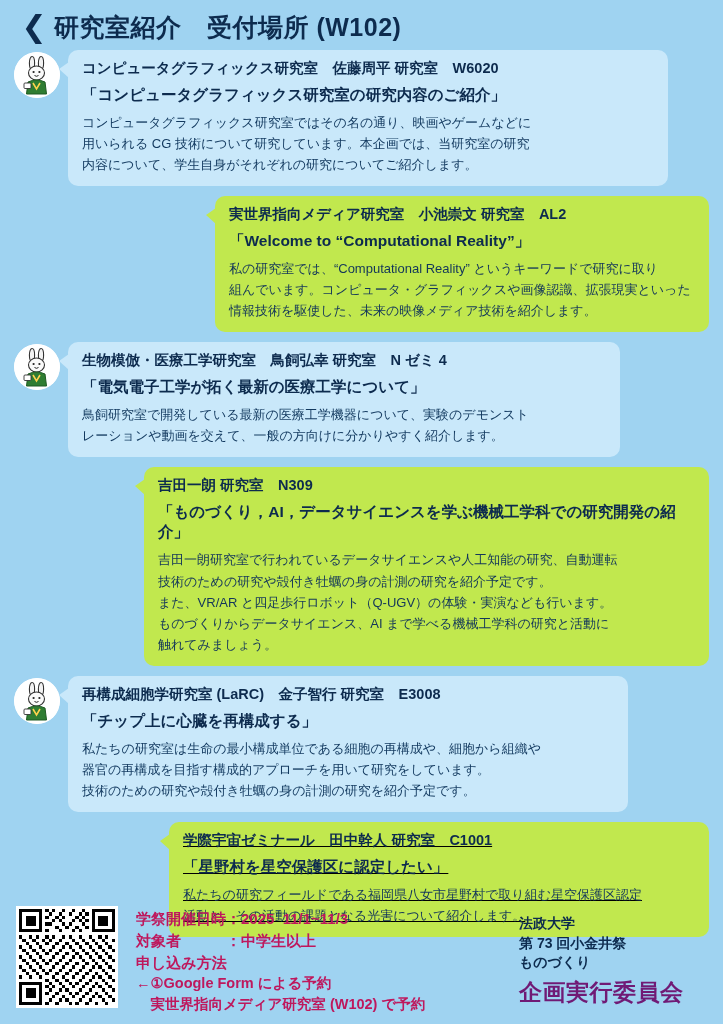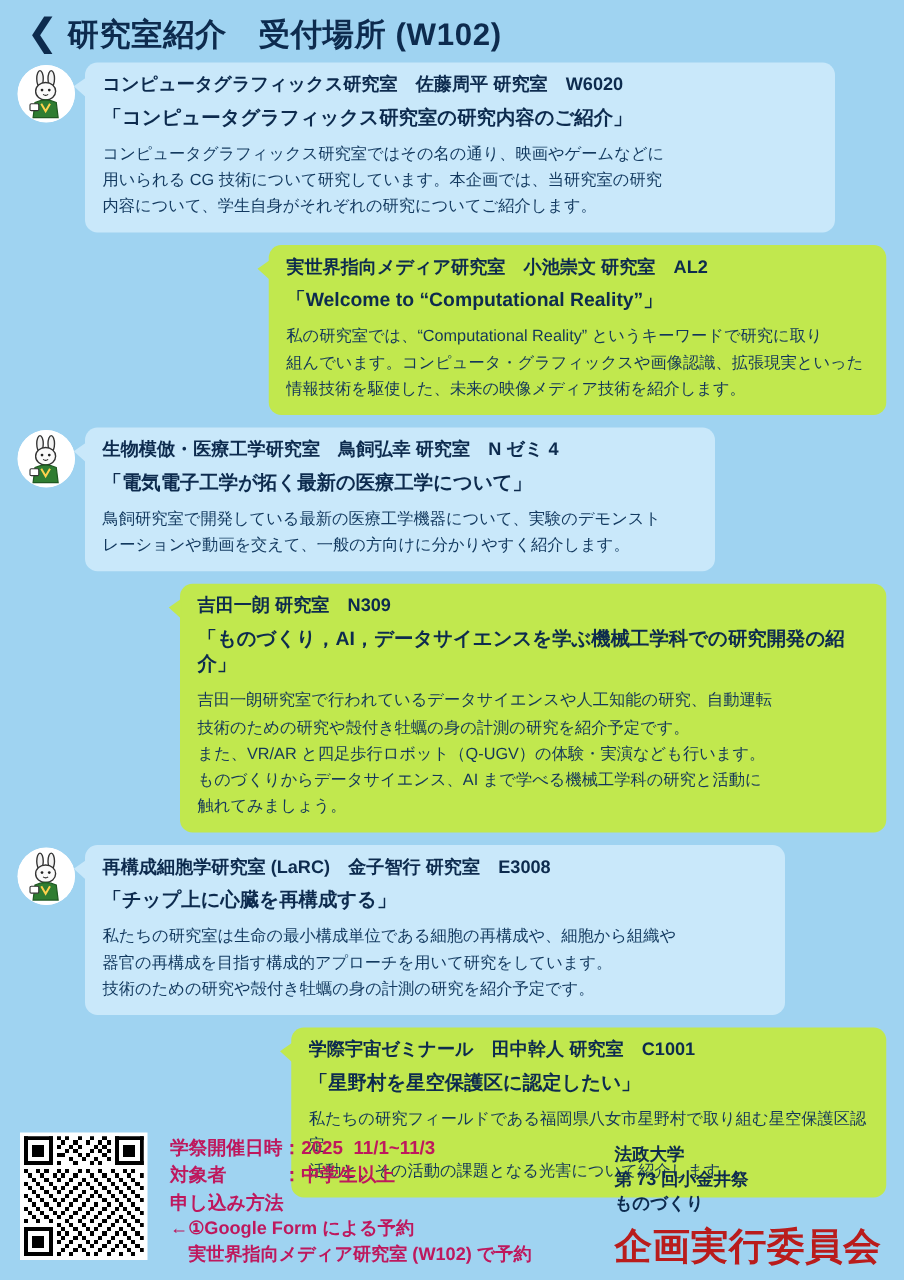--- a/index.html
+++ b/index.html
@@ -115,24 +115,24 @@
     line-height: 1.62;
     white-space: pre-wrap;
   }
   .bubble.green .lab-line,
   .bubble.green .talk-title { color: #0d2b4e; }
   .bubble.green .desc { color: #13365a; }
 
   
   .w-b1 .bubble { width: 672px; }
   .w-b2 .bubble { width: 494px; }
-  .w-b3 .bubble { width: 504px; }
+  .w-b3 .bubble { width: 552px; }
   .w-b4 .bubble { width: 565px; }
   .w-b5 .bubble { width: 560px; }
-  .w-b6 .bubble { width: 476px; }
+  .w-b6 .bubble { width: 540px; text-decoration: underline; }
 
   
   .footer {
     position: absolute;
     left: 0; bottom: 0;
     width: 723px;
     height: 128px;
     display: flex;
     align-items: flex-start;
     padding: 8px 12px 0 16px;
@@ -168,23 +168,23 @@
     flex: 0 0 192px;
   }
   .fr-line {
     font-size: 14px;
     font-weight: bold;
     color: #0d2b4e;
     line-height: 1.4;
     white-space: pre;
   }
   .fr-big {
-    font-size: 30px;
-    font-weight: bold;
-    color: #b91c1c;
+    font-size: 23px;
+    font-weight: bold;
+    color: #701a75;
     margin-top: 4px;
     white-space: pre;
     letter-spacing: 0.5px;
   }
 </style>
 </head>
 <body>
 
 <div id="page">
 

